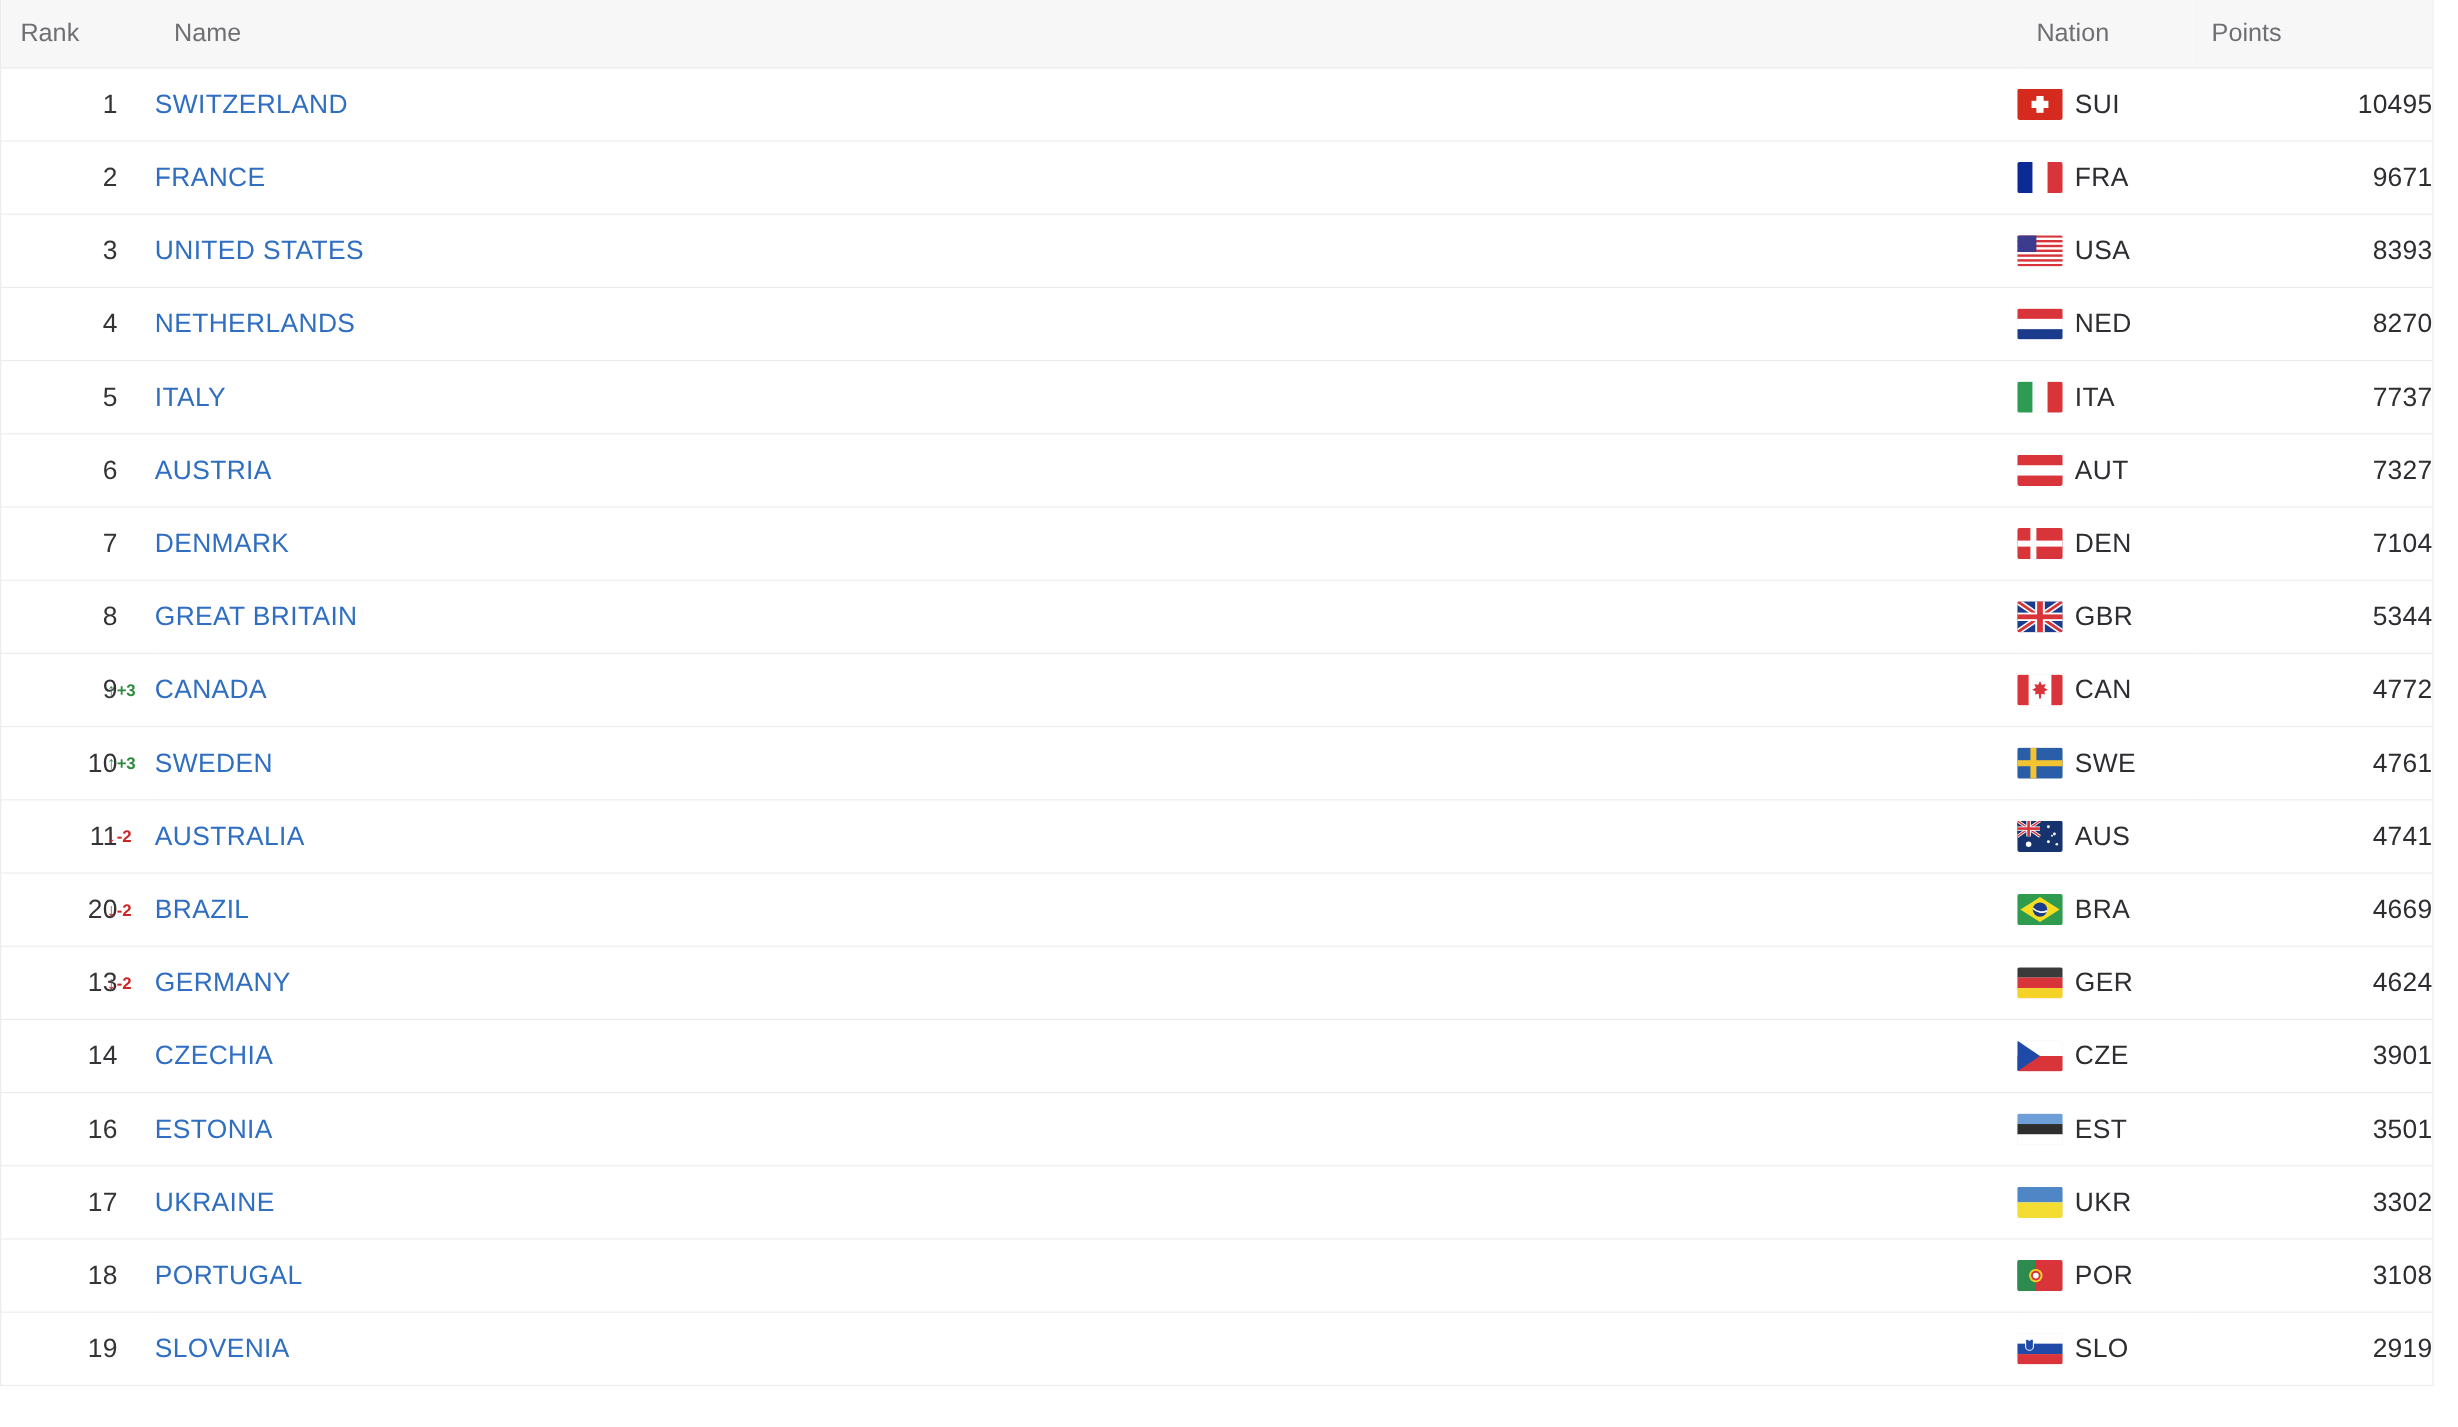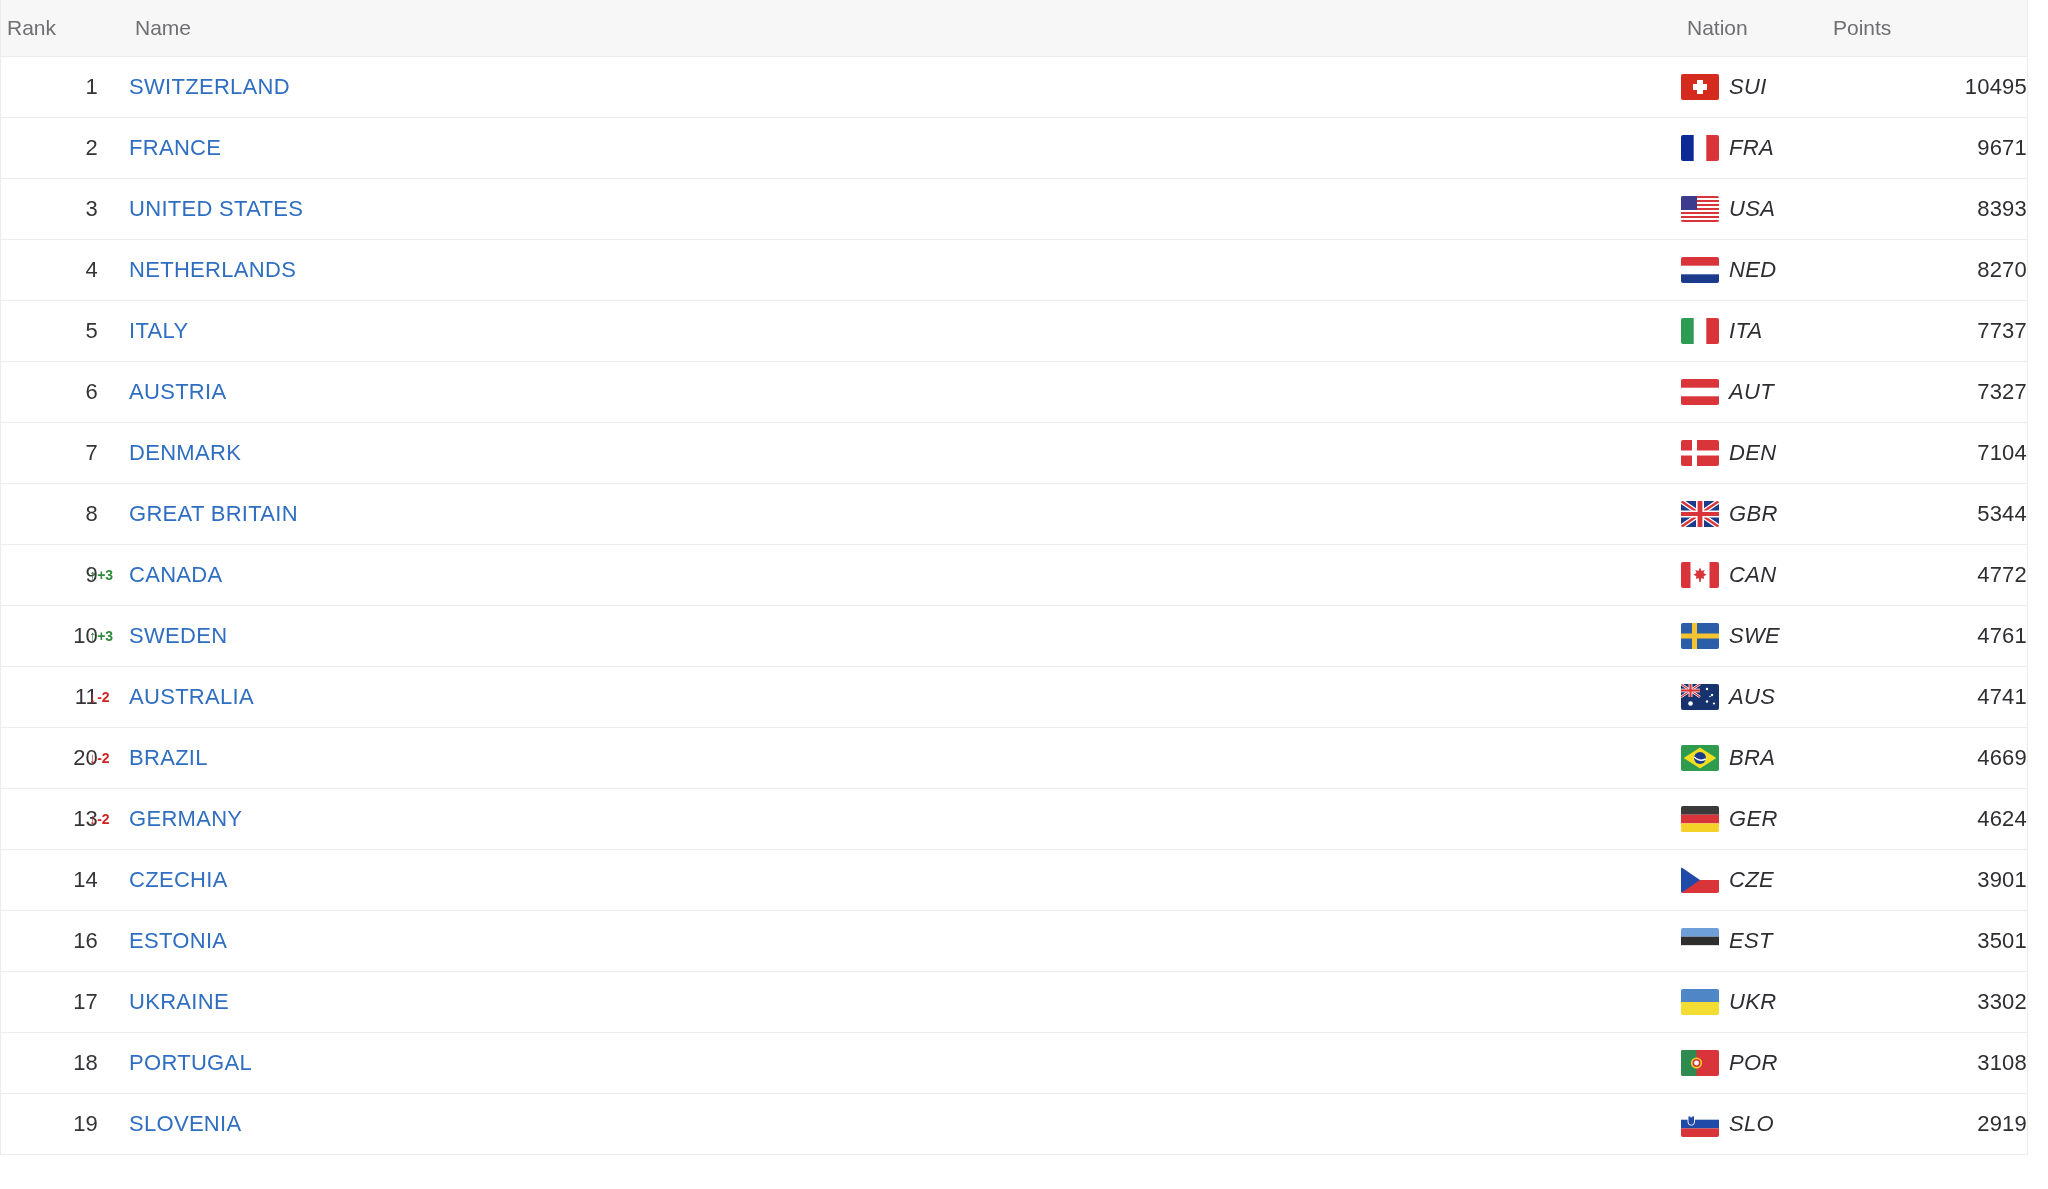--- a/index.html
+++ b/index.html
@@ -26,21 +26,21 @@
     border-collapse: collapse;
     table-layout: fixed;
   }
   table.ranking thead th {
     background: #f7f7f8;
     height: 56px;
     font-weight: 400;
     font-size: 21px;
     color: #6e6e73;
     text-align: left;
-    padding: 6px;
+    padding: 16px;
     border-bottom: 1px solid #ececec;
     vertical-align: middle;
   }
   th.col-rank   { width: 128px;  padding-left: 22px; }
   th.col-name   { width: 1552px; padding-left: 42px; margin-top: 20px; }
   th.col-nation { width: 146px;  }
   th.col-points { width: 200px;  padding-left: 24px; }
 
   table.ranking tbody td {
     height: 60px;
@@ -91,21 +91,20 @@
     font-size: 22px;
     text-decoration: none;
     letter-spacing: .3px;
   }
 
   td.nation-cell { white-space: nowrap; }
   .nation-inner {
     display: flex;
     align-items: center;
     gap: 10px;
-    font-style: italic;
   }
   .flag {
     width: 38px;
     height: 26px;
     flex: 0 0 38px;
     border-radius: 2px;
     position: relative;
     overflow: hidden;
     display: block;
     box-shadow: 0 0 0 .5px rgba(0,0,0,.10) inset;

